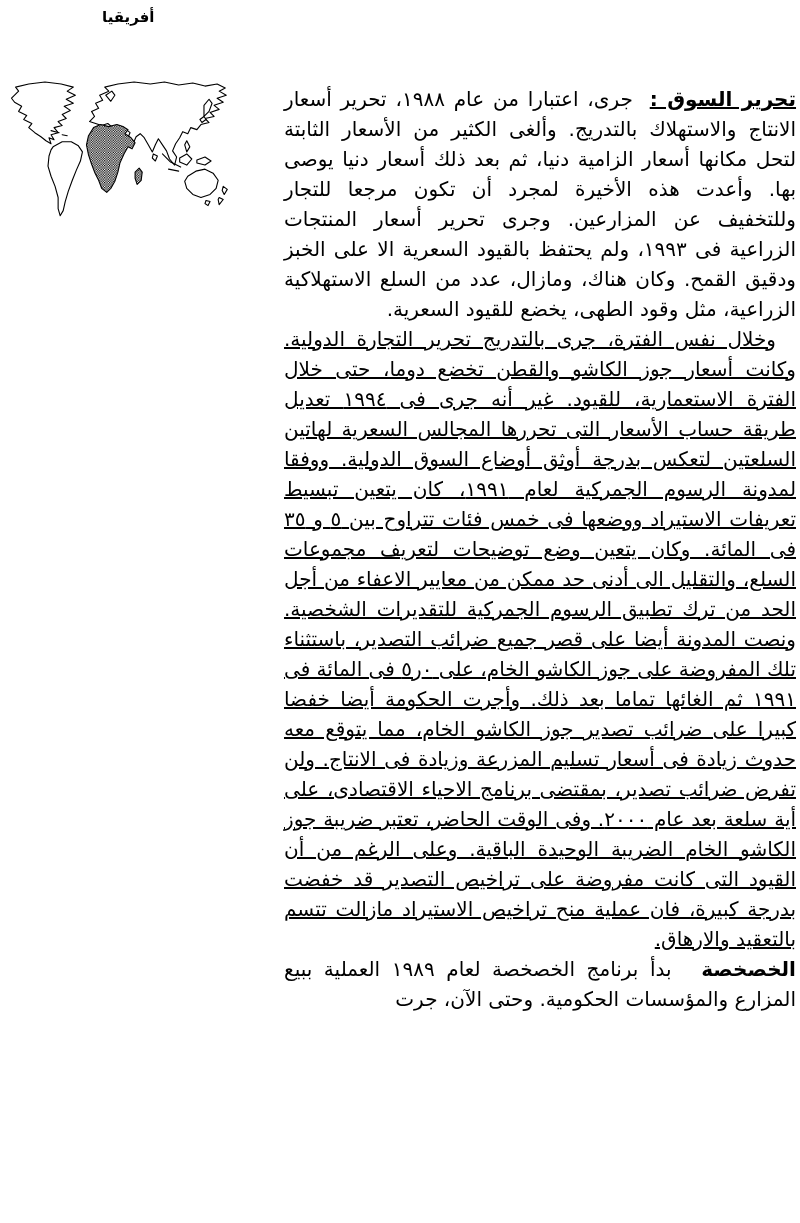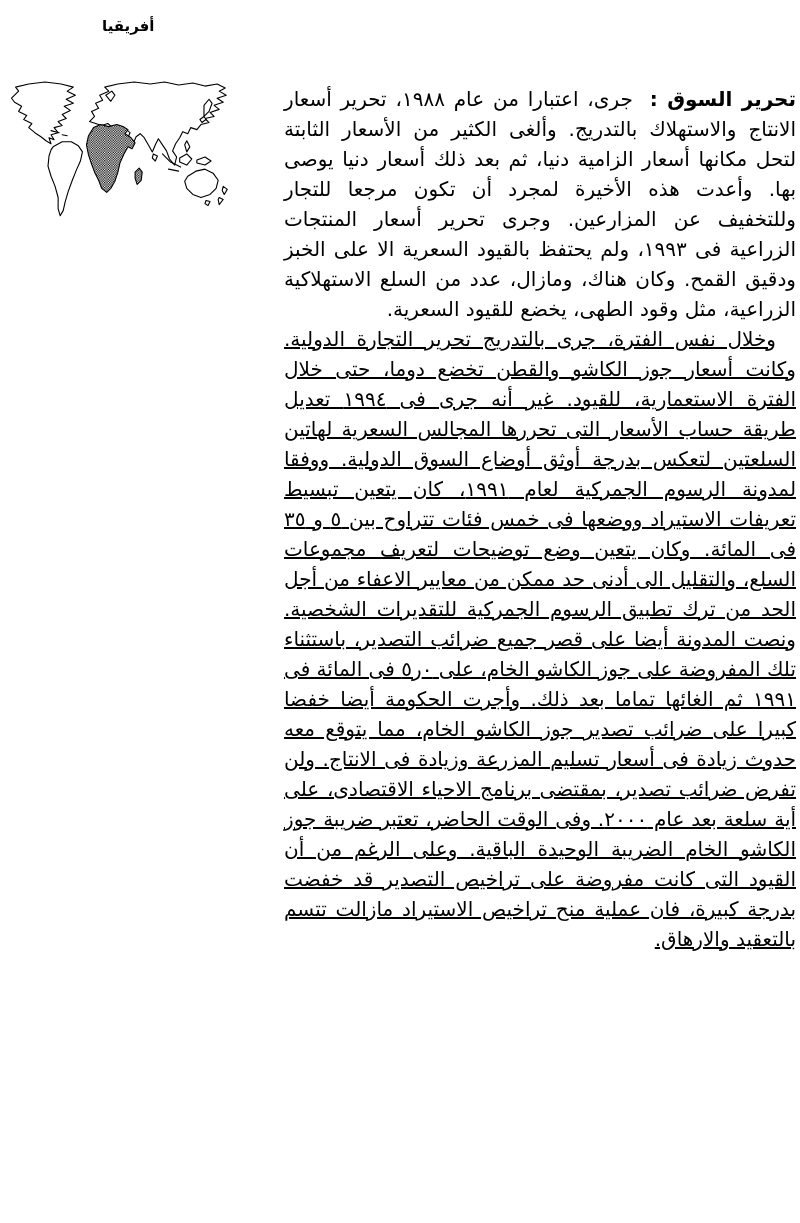--- a/index.html
+++ b/index.html
@@ -6,21 +6,21 @@
   body {
     width: 800px; height: 1223px;
     background: #ffffff;
     color: #000000;
     font-family: "DejaVu Sans", sans-serif;
     position: relative;
     overflow: hidden;
   }
   .region-title {
     position: absolute;
-    left: 102px; top: 17px;
+    left: 102px; top: 8px;
     font-size: 15px;
     font-weight: bold;
     direction: rtl;
   }
   .map-figure {
     position: absolute;
     left: 4px; top: 80px;
     width: 246px; height: 158px;
     margin: 0;
   }
@@ -31,21 +31,21 @@
     width: 512px;
     direction: rtl;
     text-align: justify;
     font-size: 20px;
     line-height: 30px;
   }
   .article p { margin: 0; }
   .para-trade { margin-top: 4px; text-indent: 20px; text-decoration: underline; }
   .para-privatization { margin-top: 44px; }
   .runin { font-weight: bold; }
-  .gap-small { margin-left: 8px; }
+  .gap-small { margin-left: 8px; text-decoration: underline; }
   .gap-wide  { margin-left: 18px; }
 </style>
 </head>
 <body>
 
 <div class="region-title">أفريقيا</div>
 
 <figure class="map-figure">
   <svg viewBox="0 0 242 156" xmlns="http://www.w3.org/2000/svg">
     <defs>
@@ -90,13 +90,17 @@
     </g>
   </svg>
 </figure>
 
 <div class="article">
   <p>
     <b class="runin gap-small">تحرير السوق :</b>
     <span>جرى، اعتبارا من عام ١٩٨٨، تحرير أسعار الانتاج والاستهلاك بالتدريج. وألغى الكثير من الأسعار الثابتة لتحل مكانها أسعار الزامية دنيا، ثم بعد ذلك أسعار دنيا يوصى بها. وأعدت هذه الأخيرة لمجرد أن تكون مرجعا للتجار وللتخفيف عن المزارعين. وجرى تحرير أسعار المنتجات الزراعية فى ١٩٩٣، ولم يحتفظ بالقيود السعرية الا على الخبز ودقيق القمح. وكان هناك، ومازال، عدد من السلع الاستهلاكية الزراعية، مثل وقود الطهى، يخضع للقيود السعرية.</span>
   </p>
   <p class="para-trade">وخلال نفس الفترة، جرى بالتدريج تحرير التجارة الدولية. وكانت أسعار جوز الكاشو والقطن تخضع دوما، حتى خلال الفترة الاستعمارية، للقيود. غير أنه جرى فى ١٩٩٤ تعديل طريقة حساب الأسعار التى تحررها المجالس السعرية لهاتين السلعتين لتعكس بدرجة أوثق أوضاع السوق الدولية. ووفقا لمدونة الرسوم الجمركية لعام ١٩٩١، كان يتعين تبسيط تعريفات الاستيراد ووضعها فى خمس فئات تتراوح بين ٥ و ٣٥ فى المائة. وكان يتعين وضع توضيحات لتعريف مجموعات السلع، والتقليل الى أدنى حد ممكن من معايير الاعفاء من أجل الحد من ترك تطبيق الرسوم الجمركية للتقديرات الشخصية. ونصت المدونة أيضا على قصر جميع ضرائب التصدير، باستثناء تلك المفروضة على جوز الكاشو الخام، على ٠ر٥ فى المائة فى ١٩٩١ ثم الغائها تماما بعد ذلك. وأجرت الحكومة أيضا خفضا كبيرا على ضرائب تصدير جوز الكاشو الخام، مما يتوقع معه حدوث زيادة فى أسعار تسليم المزرعة وزيادة فى الانتاج. ولن تفرض ضرائب تصدير، بمقتضى برنامج الاحياء الاقتصادى، على أية سلعة بعد عام ٢٠٠٠. وفى الوقت الحاضر، تعتبر ضريبة جوز الكاشو الخام الضريبة الوحيدة الباقية. وعلى الرغم من أن القيود التى كانت مفروضة على تراخيص التصدير قد خفضت بدرجة كبيرة، فان عملية منح تراخيص الاستيراد مازالت تتسم بالتعقيد والارهاق.</p>
+  <p class="para-privatization">
+    <b class="runin gap-wide">الخصخصة</b>
+    <span>بدأ برنامج الخصخصة لعام ١٩٨٩ العملية ببيع المزارع والمؤسسات الحكومية. وحتى الآن، جرت</span>
+  </p>
 </div>
 
 </body></html>

